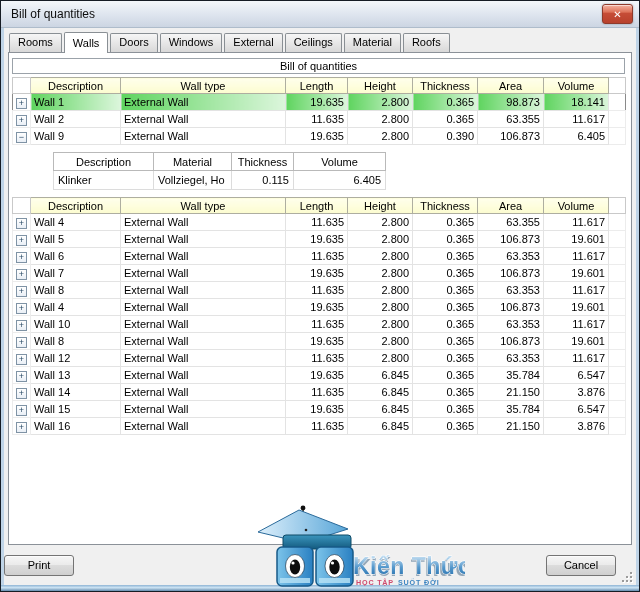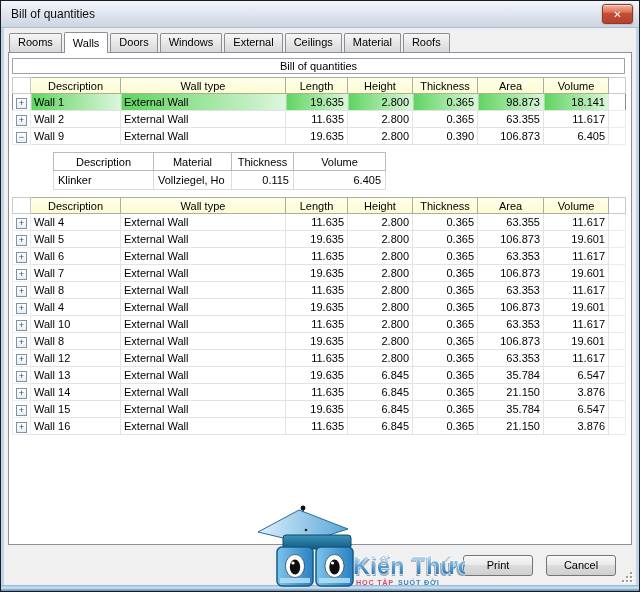--- a/index.html
+++ b/index.html
@@ -41,21 +41,21 @@
   tr.selected td{background:linear-gradient(to right,#5fd45f,#dcf6dc);border-top:1px dotted #1a1a1a;border-bottom:1px dotted #1a1a1a;}
   tr.selected td:first-child{border-left:1px dotted #1a1a1a;background:#fff;}
   tr.selected td:last-child{border-right:1px dotted #1a1a1a;background:#fff;}
   
   .detail-wrap{margin:7px 0 7px 41px;}
   table.detail{border-collapse:collapse;table-layout:fixed;width:332px;font-size:11px;border:1px solid #9b9b9b;}
   table.detail th{font-weight:normal;height:17px;padding:0 2px;border:1px solid #b9b9b9;background:#fff;white-space:nowrap;}
   table.detail td{height:18px;padding:0 4px;border:1px solid #dcdcdc;background:#fff;white-space:nowrap;overflow:hidden;}
   table.detail td.num{text-align:right;}
   
-  .bottomband{flex:0 0 40px;position:relative;display:flex;align-items:center;justify-content:flex-end;
+  .bottomband{flex:0 0 40px;position:relative;display:flex;align-items:center;justify-content:space-between;
               gap:13px;padding-right:20px;background:#f0f0f0;}
   .pushbtn{width:70px;height:21px;font-size:11px;color:#000;border:1px solid #747474;border-radius:3px;
            background:linear-gradient(#f6f6f6,#ebebeb 45%,#dddddd 46%,#cfcfcf);cursor:pointer;
            box-shadow:inset 0 1px 0 rgba(255,255,255,.7);font-family:inherit;}
   .grip{position:absolute;right:4px;bottom:3px;width:11px;height:11px;cursor:nwse-resize;}
   .grip i{position:absolute;width:2px;height:2px;background:#9b9b9b;box-shadow:1px 1px 0 #fff;}
   .grip i:nth-child(1){right:0;bottom:0}.grip i:nth-child(2){right:4px;bottom:0}.grip i:nth-child(3){right:8px;bottom:0}
   .grip i:nth-child(4){right:0;bottom:4px}.grip i:nth-child(5){right:4px;bottom:4px}.grip i:nth-child(6){right:0;bottom:8px}
   
   .watermark{position:absolute;left:254px;top:501px;width:210px;height:87px;z-index:6;pointer-events:none;}

